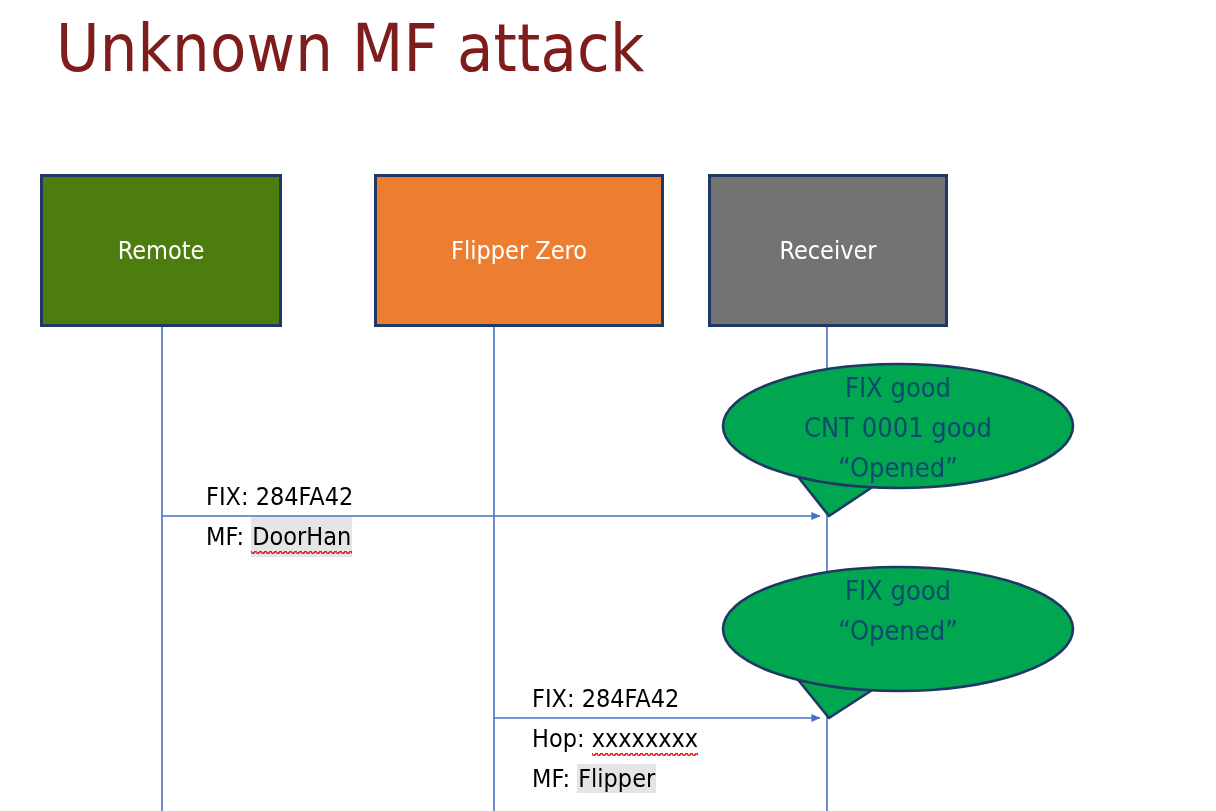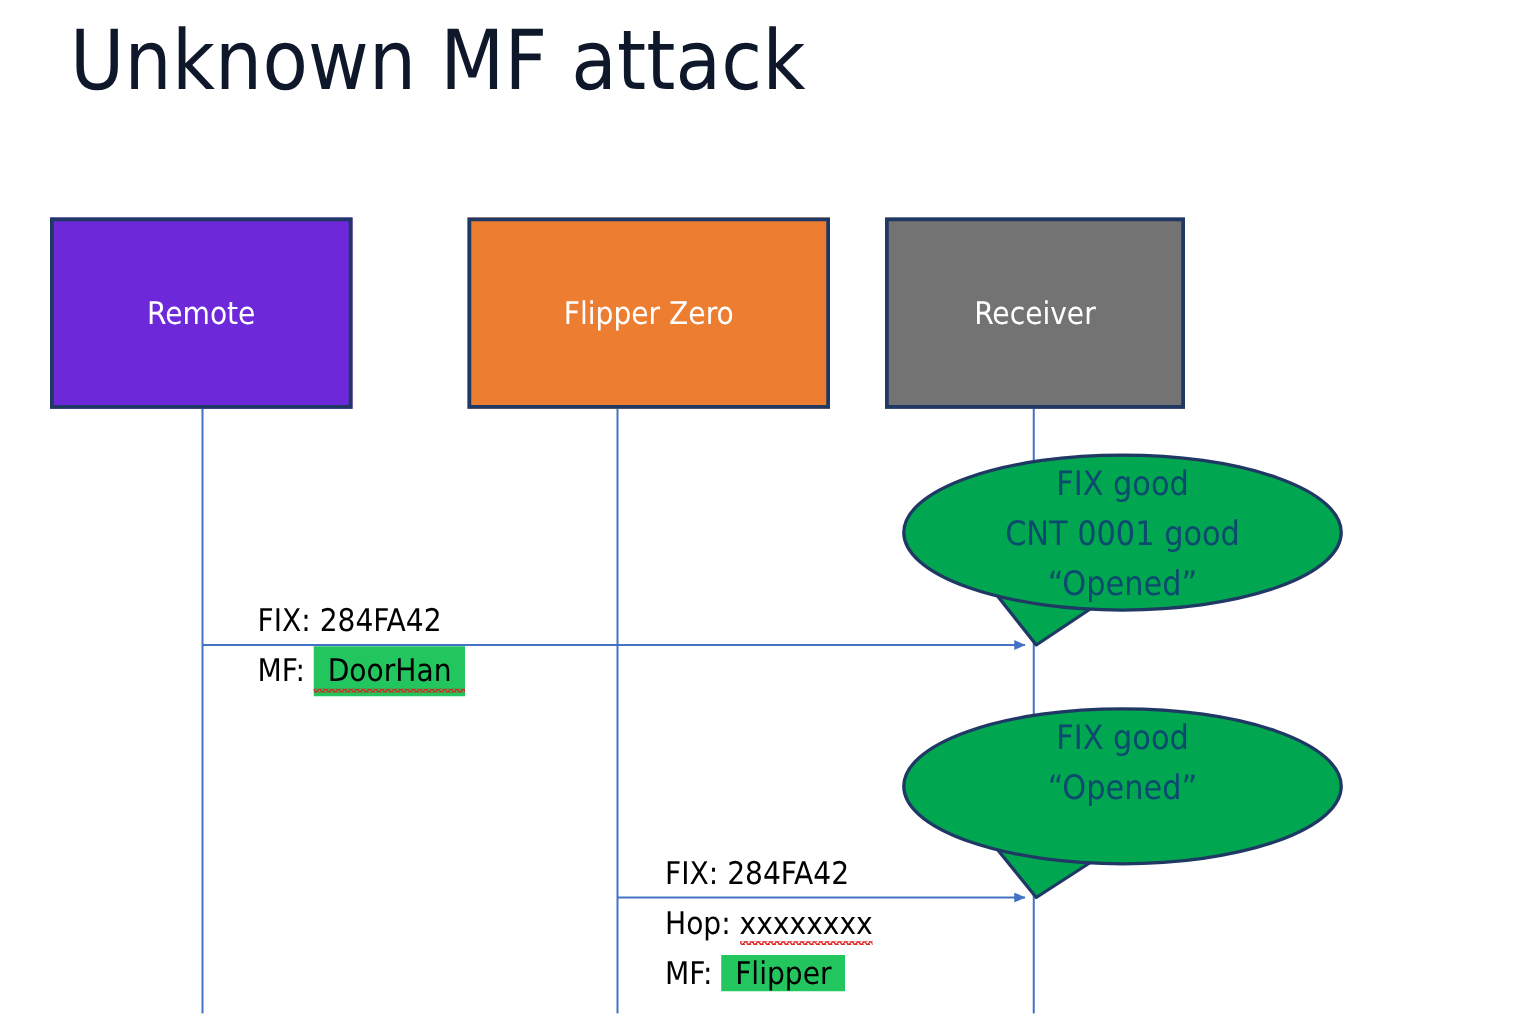--- a/index.html
+++ b/index.html
@@ -18,21 +18,21 @@
   
   #slide-title {
     position: absolute;
     left: 56px;
     top: 6px;
     font-family: "DejaVu Sans Condensed", "DejaVu Sans", sans-serif;
     font-weight: 300;
     font-stretch: condensed;
     font-size: 66px;
     line-height: 86px;
-    color: #0f172a;
+    color: #7f1d1d;
     white-space: nowrap;
     letter-spacing: 0.2px;
   }
 
   
   #diagram-canvas {
     position: absolute;
     left: 0;
     top: 0;
     width: 1216px;
@@ -49,41 +49,41 @@
     justify-content: center;
   }
   .actor-label {
     color: #ffffff;
     font-family: "DejaVu Sans Condensed", "DejaVu Sans", sans-serif;
     font-stretch: condensed;
     font-size: 25px;
     line-height: 30px;
     white-space: nowrap;
   }
-  #actor-box-remote  { left: 40px;  top: 174px; width: 242px; height: 153px; background: #6d28d9; }
+  #actor-box-remote  { left: 40px;  top: 174px; width: 242px; height: 153px; background: #4d7c0f; }
   #actor-box-flipper { left: 374px; top: 174px; width: 290px; height: 153px; background: #ED7D31; }
   #actor-box-receiver{ left: 708px; top: 174px; width: 240px; height: 153px; background: #737373; }
 
   
   .msg-block {
     position: absolute;
     font-family: "DejaVu Sans Condensed", "DejaVu Sans", sans-serif;
     font-stretch: condensed;
     font-size: 25px;
     line-height: 40px;
     color: #000000;
     white-space: nowrap;
   }
   #msg-block-remote  { left: 171px; top: 477px; }
   #msg-block-flipper { left: 497px; top: 679px; }
   .msg-line { display: block; height: 40px; margin-left: 35px; }
   .hl {
-    background: #22c55e;
+    background: #e5e5e5;
     color: #000000;
-    padding: 0 11px;
+    padding: 0 1px;
   }
   .squiggle {
     position: relative;
     display: inline-block;
   }
   .squiggle::after {
     content: "";
     position: absolute;
     left: 0;
     right: 0;

